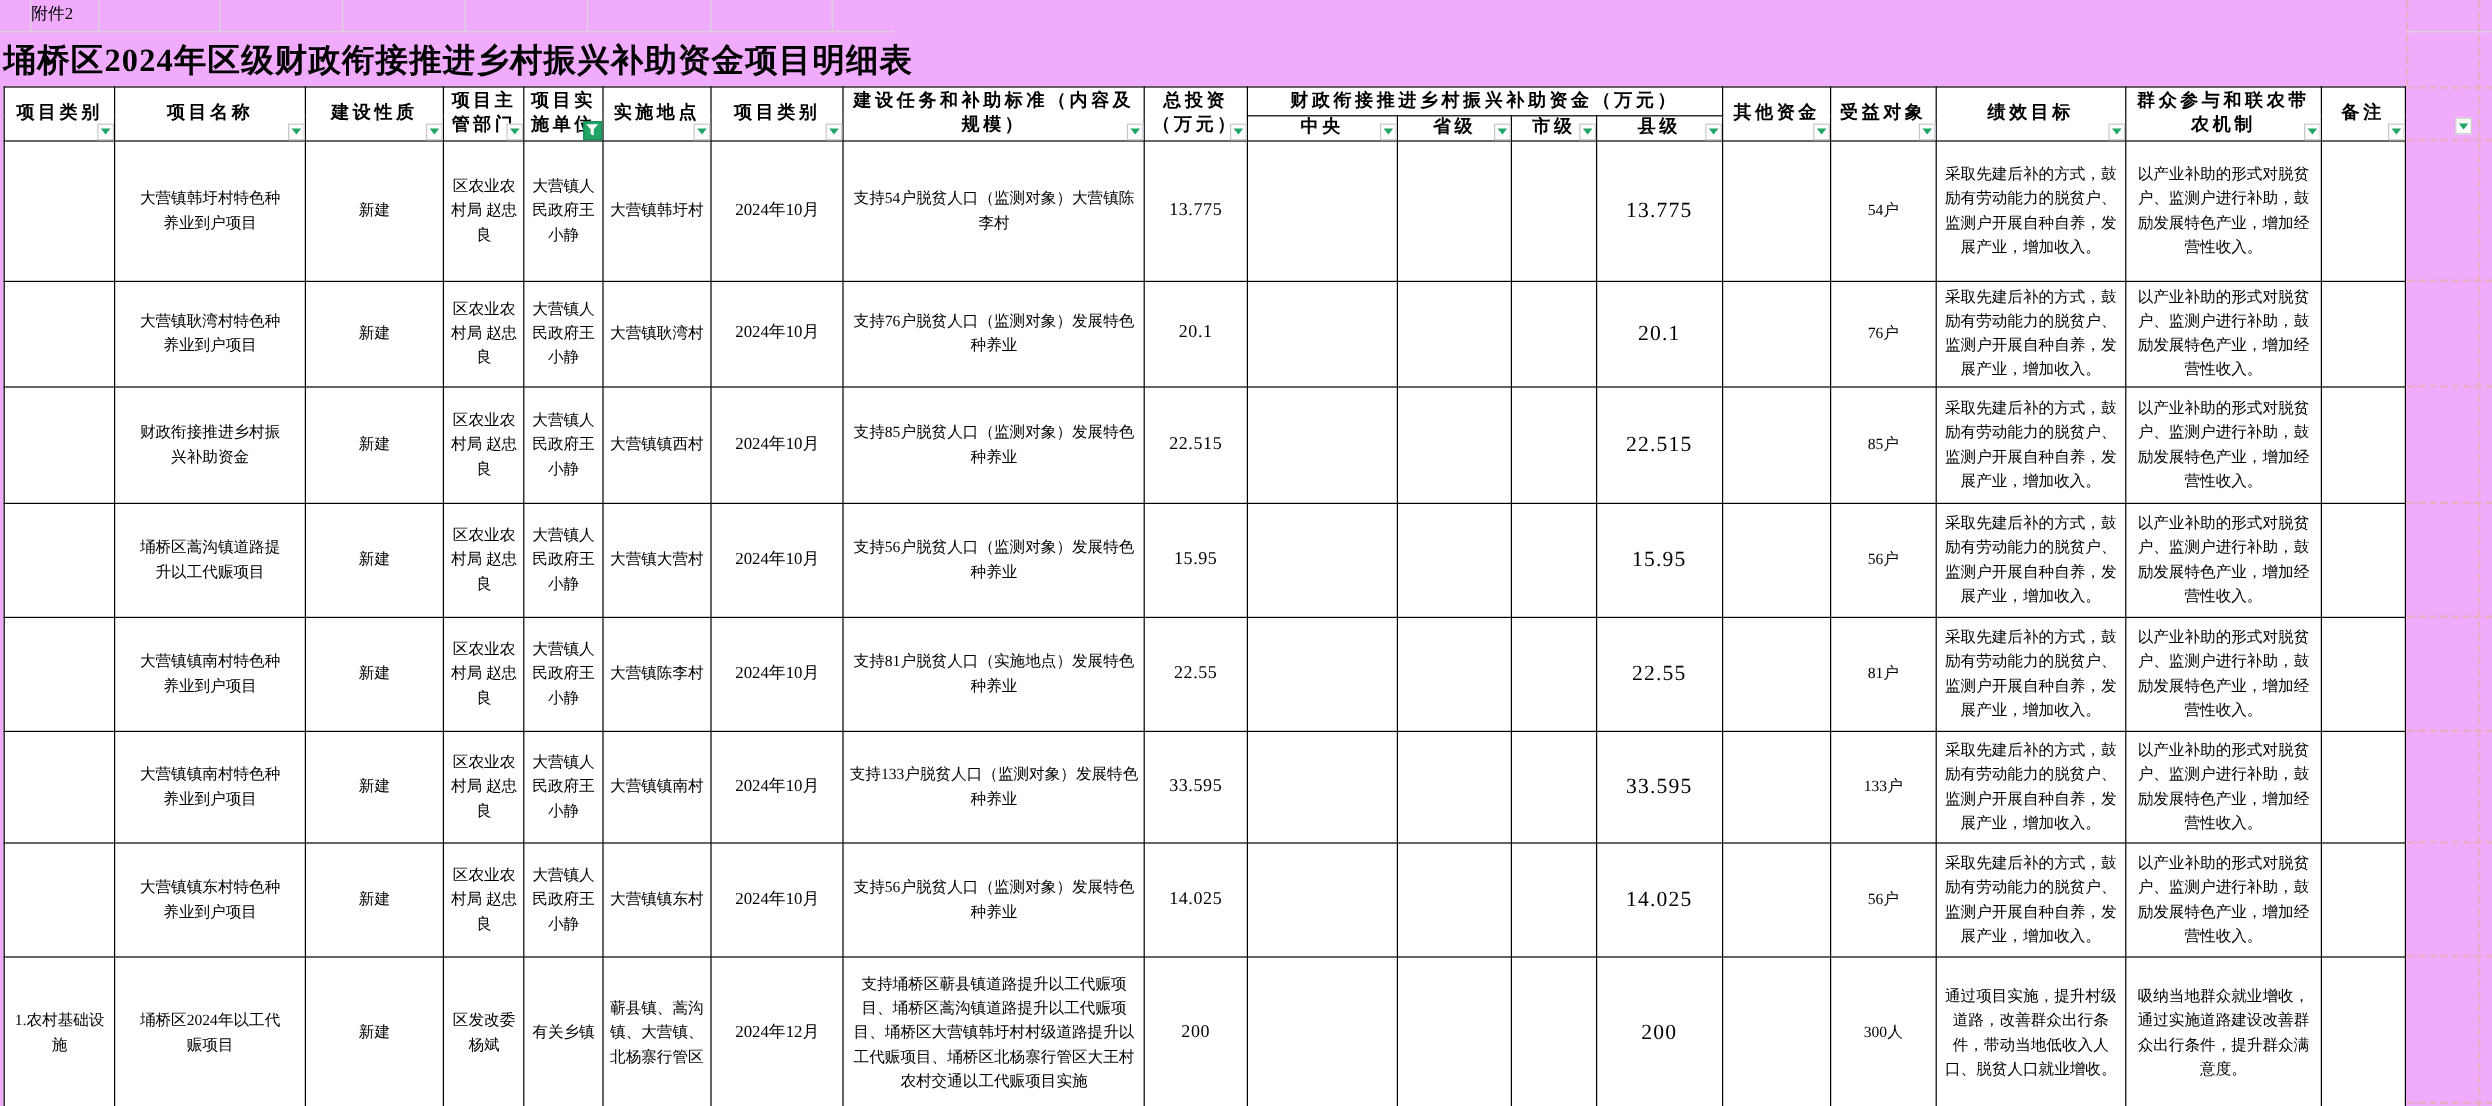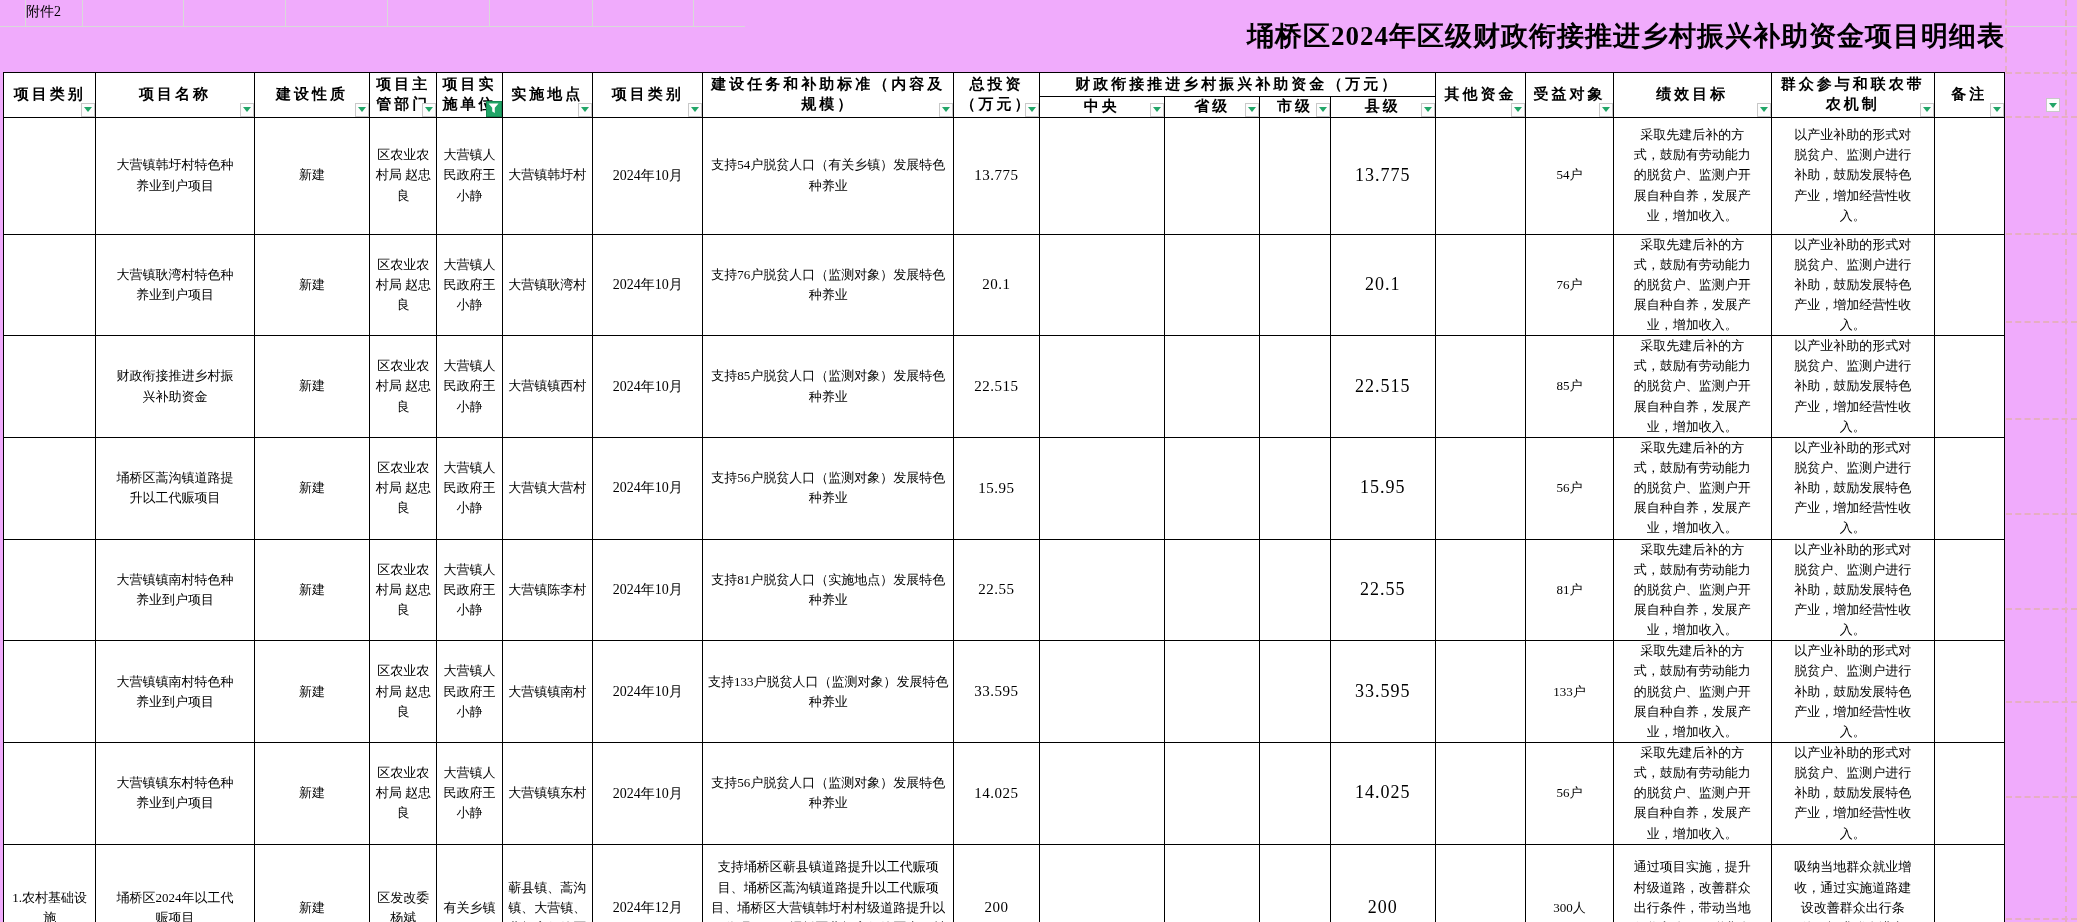--- a/index.html
+++ b/index.html
@@ -9,21 +9,21 @@
   }
   
   .gridline-v { position:absolute; top:0; width:1px; height:26px; background:#d9d9d9; }
   .gridline-h { position:absolute; height:1px; background:#d9d9d9; }
   
   .pb-v { position:absolute; width:0; border-left:2px dashed #e6aec2; }
   .pb-h { position:absolute; height:0; border-top:2px dashed #e6aec2; }
 
   .attachment { position:absolute; left:26px; top:3px; font-size:14px; }
   .title {
-    position:absolute; left:3px; top:18px; width:2002px; text-align:right;
+    position:absolute; left:3px; top:32px; width:2002px; text-align:left;
     font-size:27px; font-weight:bold; letter-spacing:1px; white-space:nowrap;
   }
 
   table.main {
     position:absolute; left:3px; top:72px; width:2002px;
     table-layout:fixed; border-collapse:collapse; background:#fff;
   }
   th, td {
     border:1px solid #000; text-align:center; vertical-align:middle;
     padding:1px 3px; overflow:hidden;
@@ -32,21 +32,21 @@
     font-weight:bold; font-size:15px; letter-spacing:3px;
     position:relative; padding:0 2px; line-height:1.3;
   }
   thead tr.h1 { height:24px; }
   thead tr.h2 { height:20px; }
   td { font-size:13px; line-height:1.55; }
   td.num   { font-size:15px; letter-spacing:0.5px; }
   td.num-lg{ font-size:18px; letter-spacing:1px; }
   td.date  { font-size:14px; }
   td.pad-name { padding:5px 16px; }
-  td.pad-text { padding:0 18px;margin-top:15px; }
+  td.pad-text { padding:0 5px;margin-top:15px; }
 
   
   .filter-btn {
     position:absolute; right:0; bottom:0; width:14px; height:14px;
     background:#fdfdfd; border:1px solid #c8c8c8; box-sizing:border-box;
     display:flex; align-items:center; justify-content:center; cursor:pointer;
   }
   .filter-btn .tri {
     width:0; height:0; border-left:4px solid transparent;
     border-right:4px solid transparent; border-top:5px solid #21a567;
@@ -240,21 +240,21 @@
     </thead>
     <tbody>
         <tr style="height: 117px;">
           <td></td>
           <td class="pad-name">大营镇韩圩村特色种养业到户项目</td>
           <td>新建</td>
           <td>区农业农村局 赵忠良</td>
           <td>大营镇人民政府王小静</td>
           <td>大营镇韩圩村</td>
           <td class="date">2024年10月</td>
-          <td>支持54户脱贫人口（有关乡镇）发展特色种养业</td>
+          <td>支持54户脱贫人口（监测对象）大营镇陈李村</td>
           <td class="num">13.775</td>
           <td></td>
           <td></td>
           <td></td>
           <td class="num-lg">13.775</td>
           <td></td>
           <td>54户</td>
           <td class="pad-text">采取先建后补的方式，鼓励有劳动能力的脱贫户、监测户开展自种自养，发展产业，增加收入。</td>
           <td class="pad-text">以产业补助的形式对脱贫户、监测户进行补助，鼓励发展特色产业，增加经营性收入。</td>
           <td></td>

